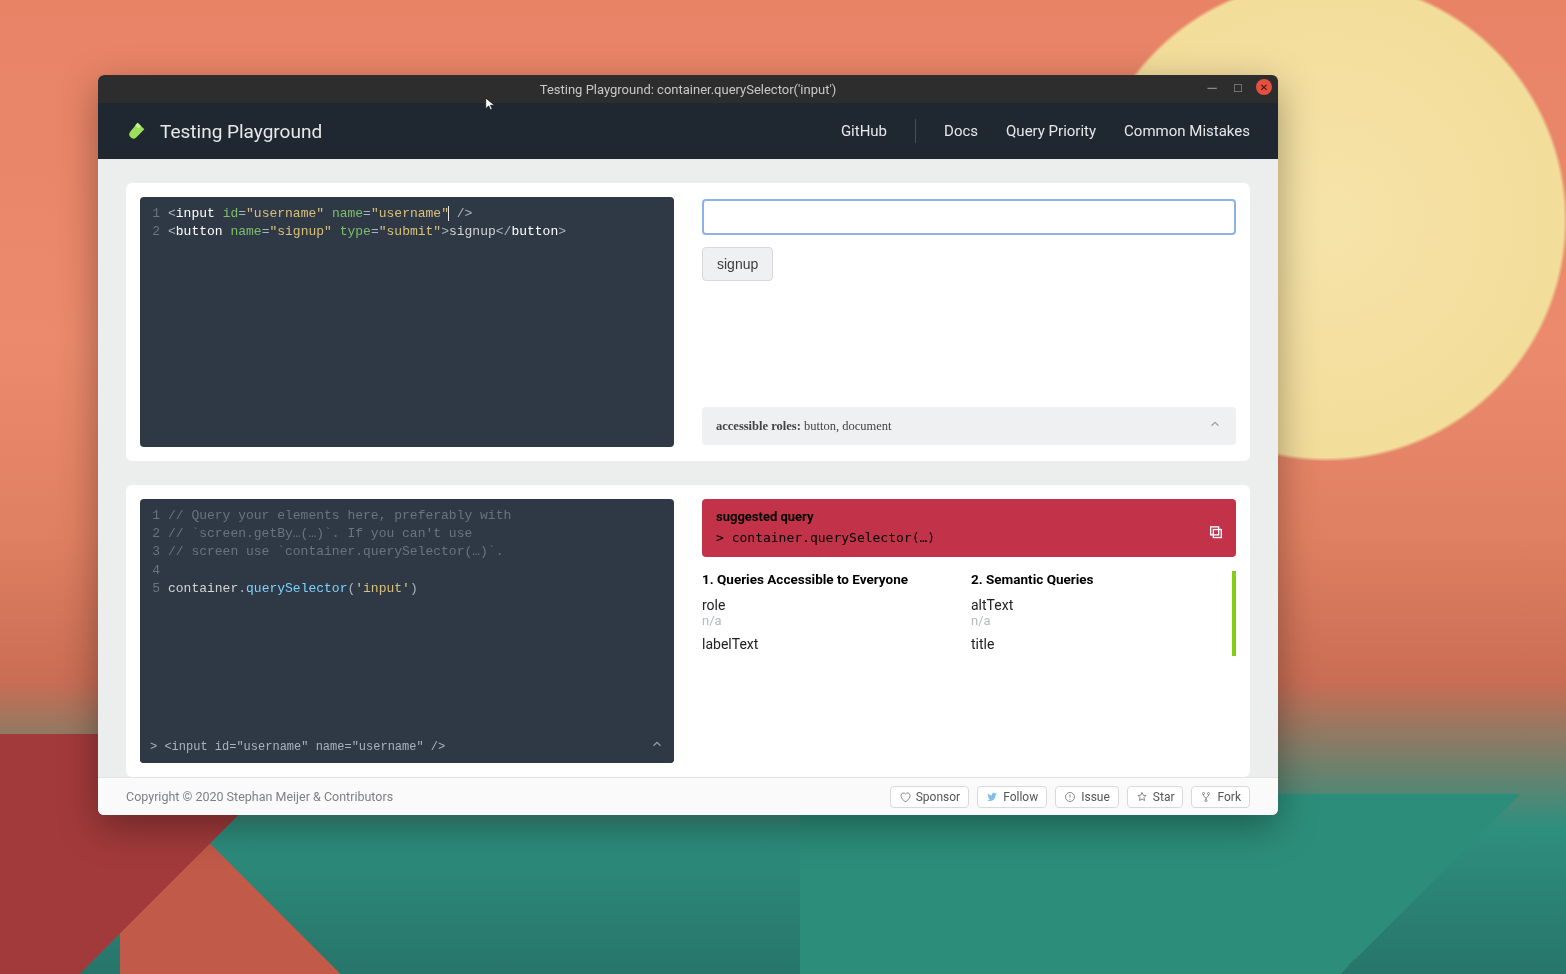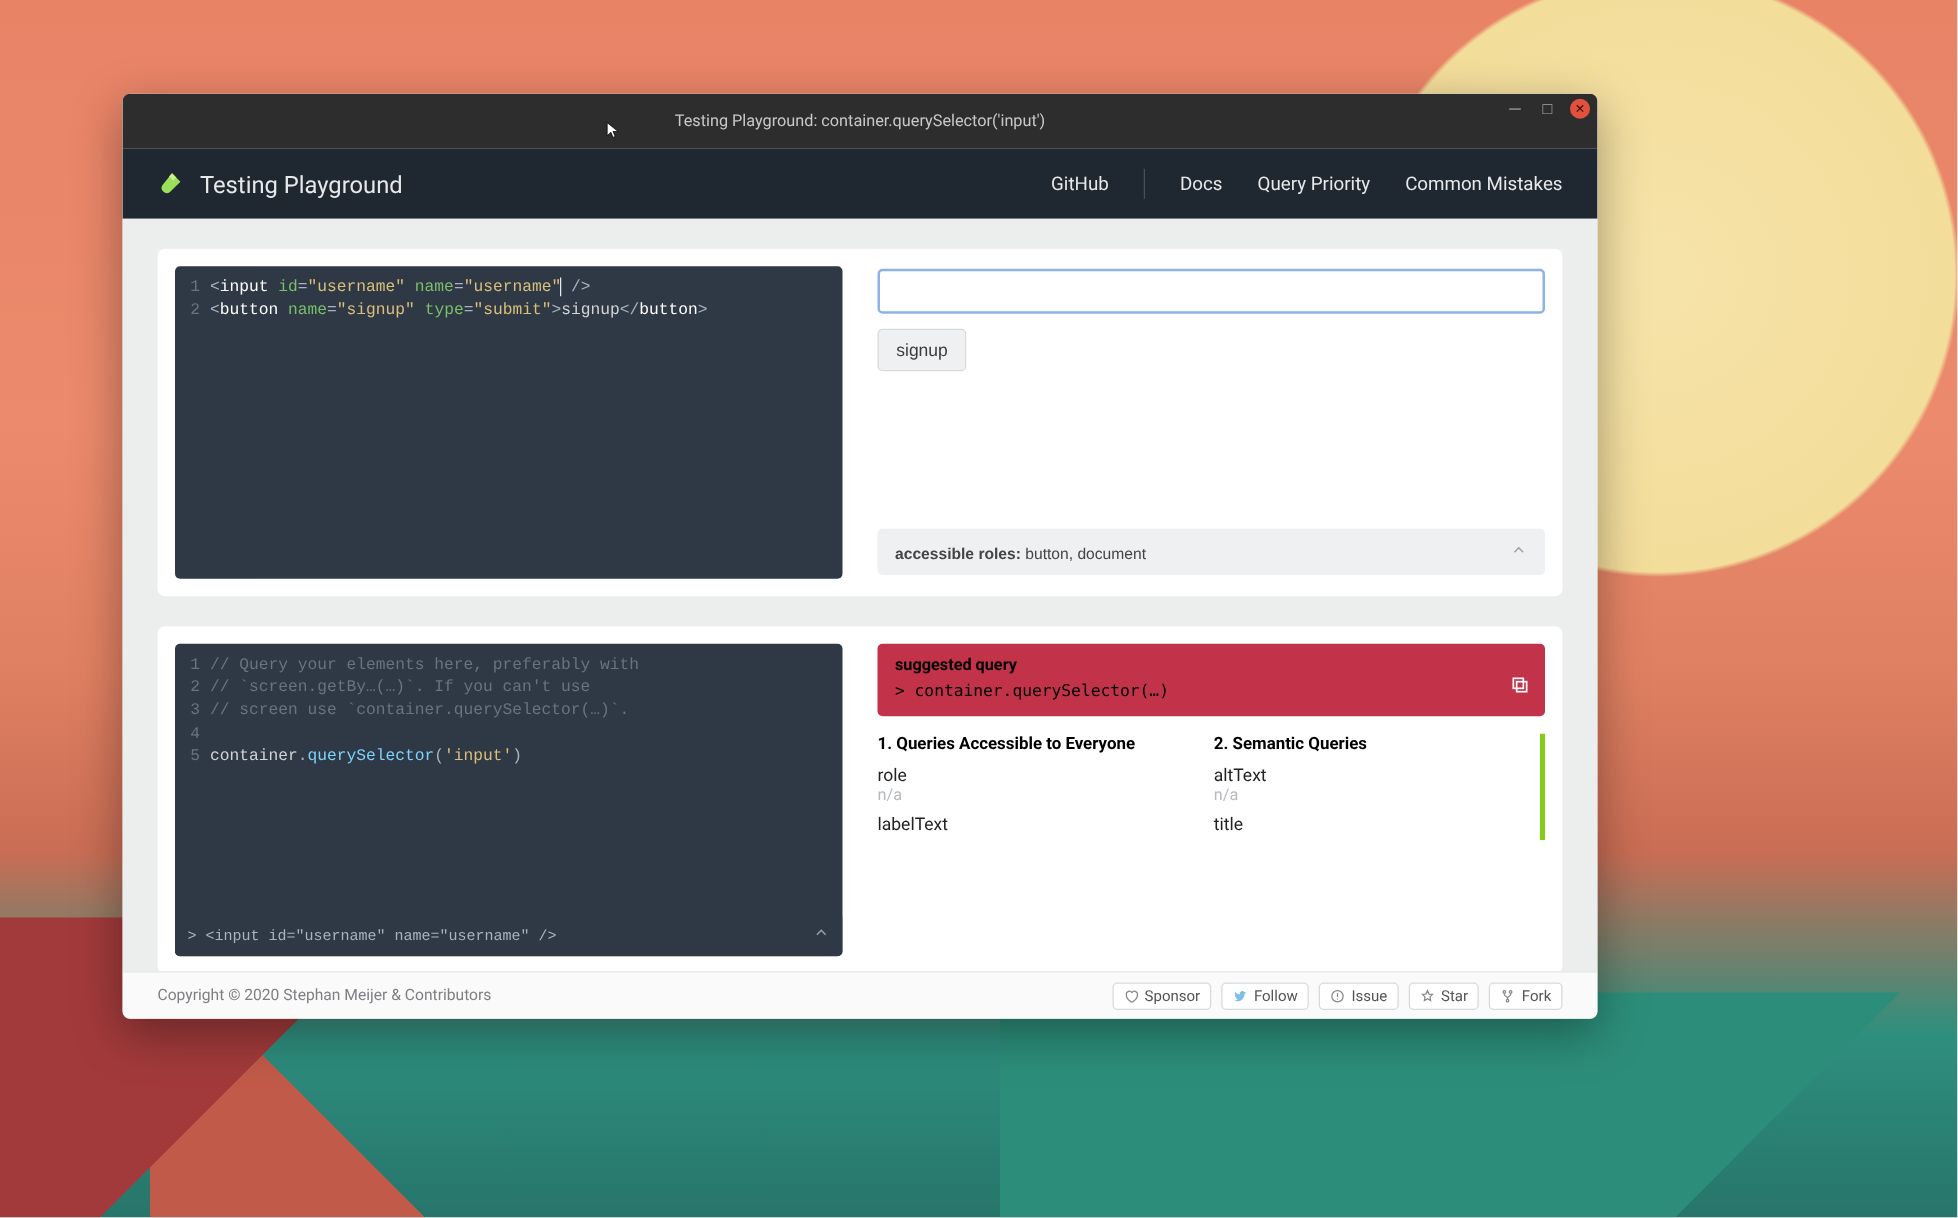--- a/index.html
+++ b/index.html
@@ -32,21 +32,21 @@
     position: absolute;
     left: 98px; top: 75px;
     width: 1180px; height: 740px;
     background: #f3f3f5;
     border-radius: 6px;
     overflow: hidden;
     box-shadow: 0 12px 38px rgba(0,0,0,.35);
     display: flex; flex-direction: column;
   }
   .titlebar {
-    height: 44px;
+    height: 28px;
     background: #2d2d2d;
     color: #c8c8c8;
     display: flex; align-items: center; justify-content: center;
     font-size: 13px;
     position: relative;
     flex: none;
   }
   .titlebar .win-controls {
     position: absolute; right: 6px; top: 4px;
     display: flex; gap: 10px; align-items: center;
@@ -150,24 +150,24 @@
     background: #eef0f2;
     border-radius: 4px;
     color: #3c3c3c;
     font-size: 14px;
     cursor: pointer;
   }
   .roles-bar {
     background: #eef0f2;
     border-radius: 4px;
     padding: 10px 14px;
-    font-family: Liberation Sans, sans-serif;
+    font-family: Liberation Serif, serif;
     font-size: 12.5px;
     color: #444;
-    display:flex; align-items:flex-end; justify-content:space-between;
+    display:flex; align-items:center; justify-content:space-between;
   }
   .roles-bar b { font-weight: 700; }
   .chev { color: #9aa0a7; cursor: pointer; }
 
   
   .result { display: flex; flex-direction: column; gap: 14px; }
   .suggest-box {
     background: #c2334a;
     color: #000000;
     border-radius: 4px;

